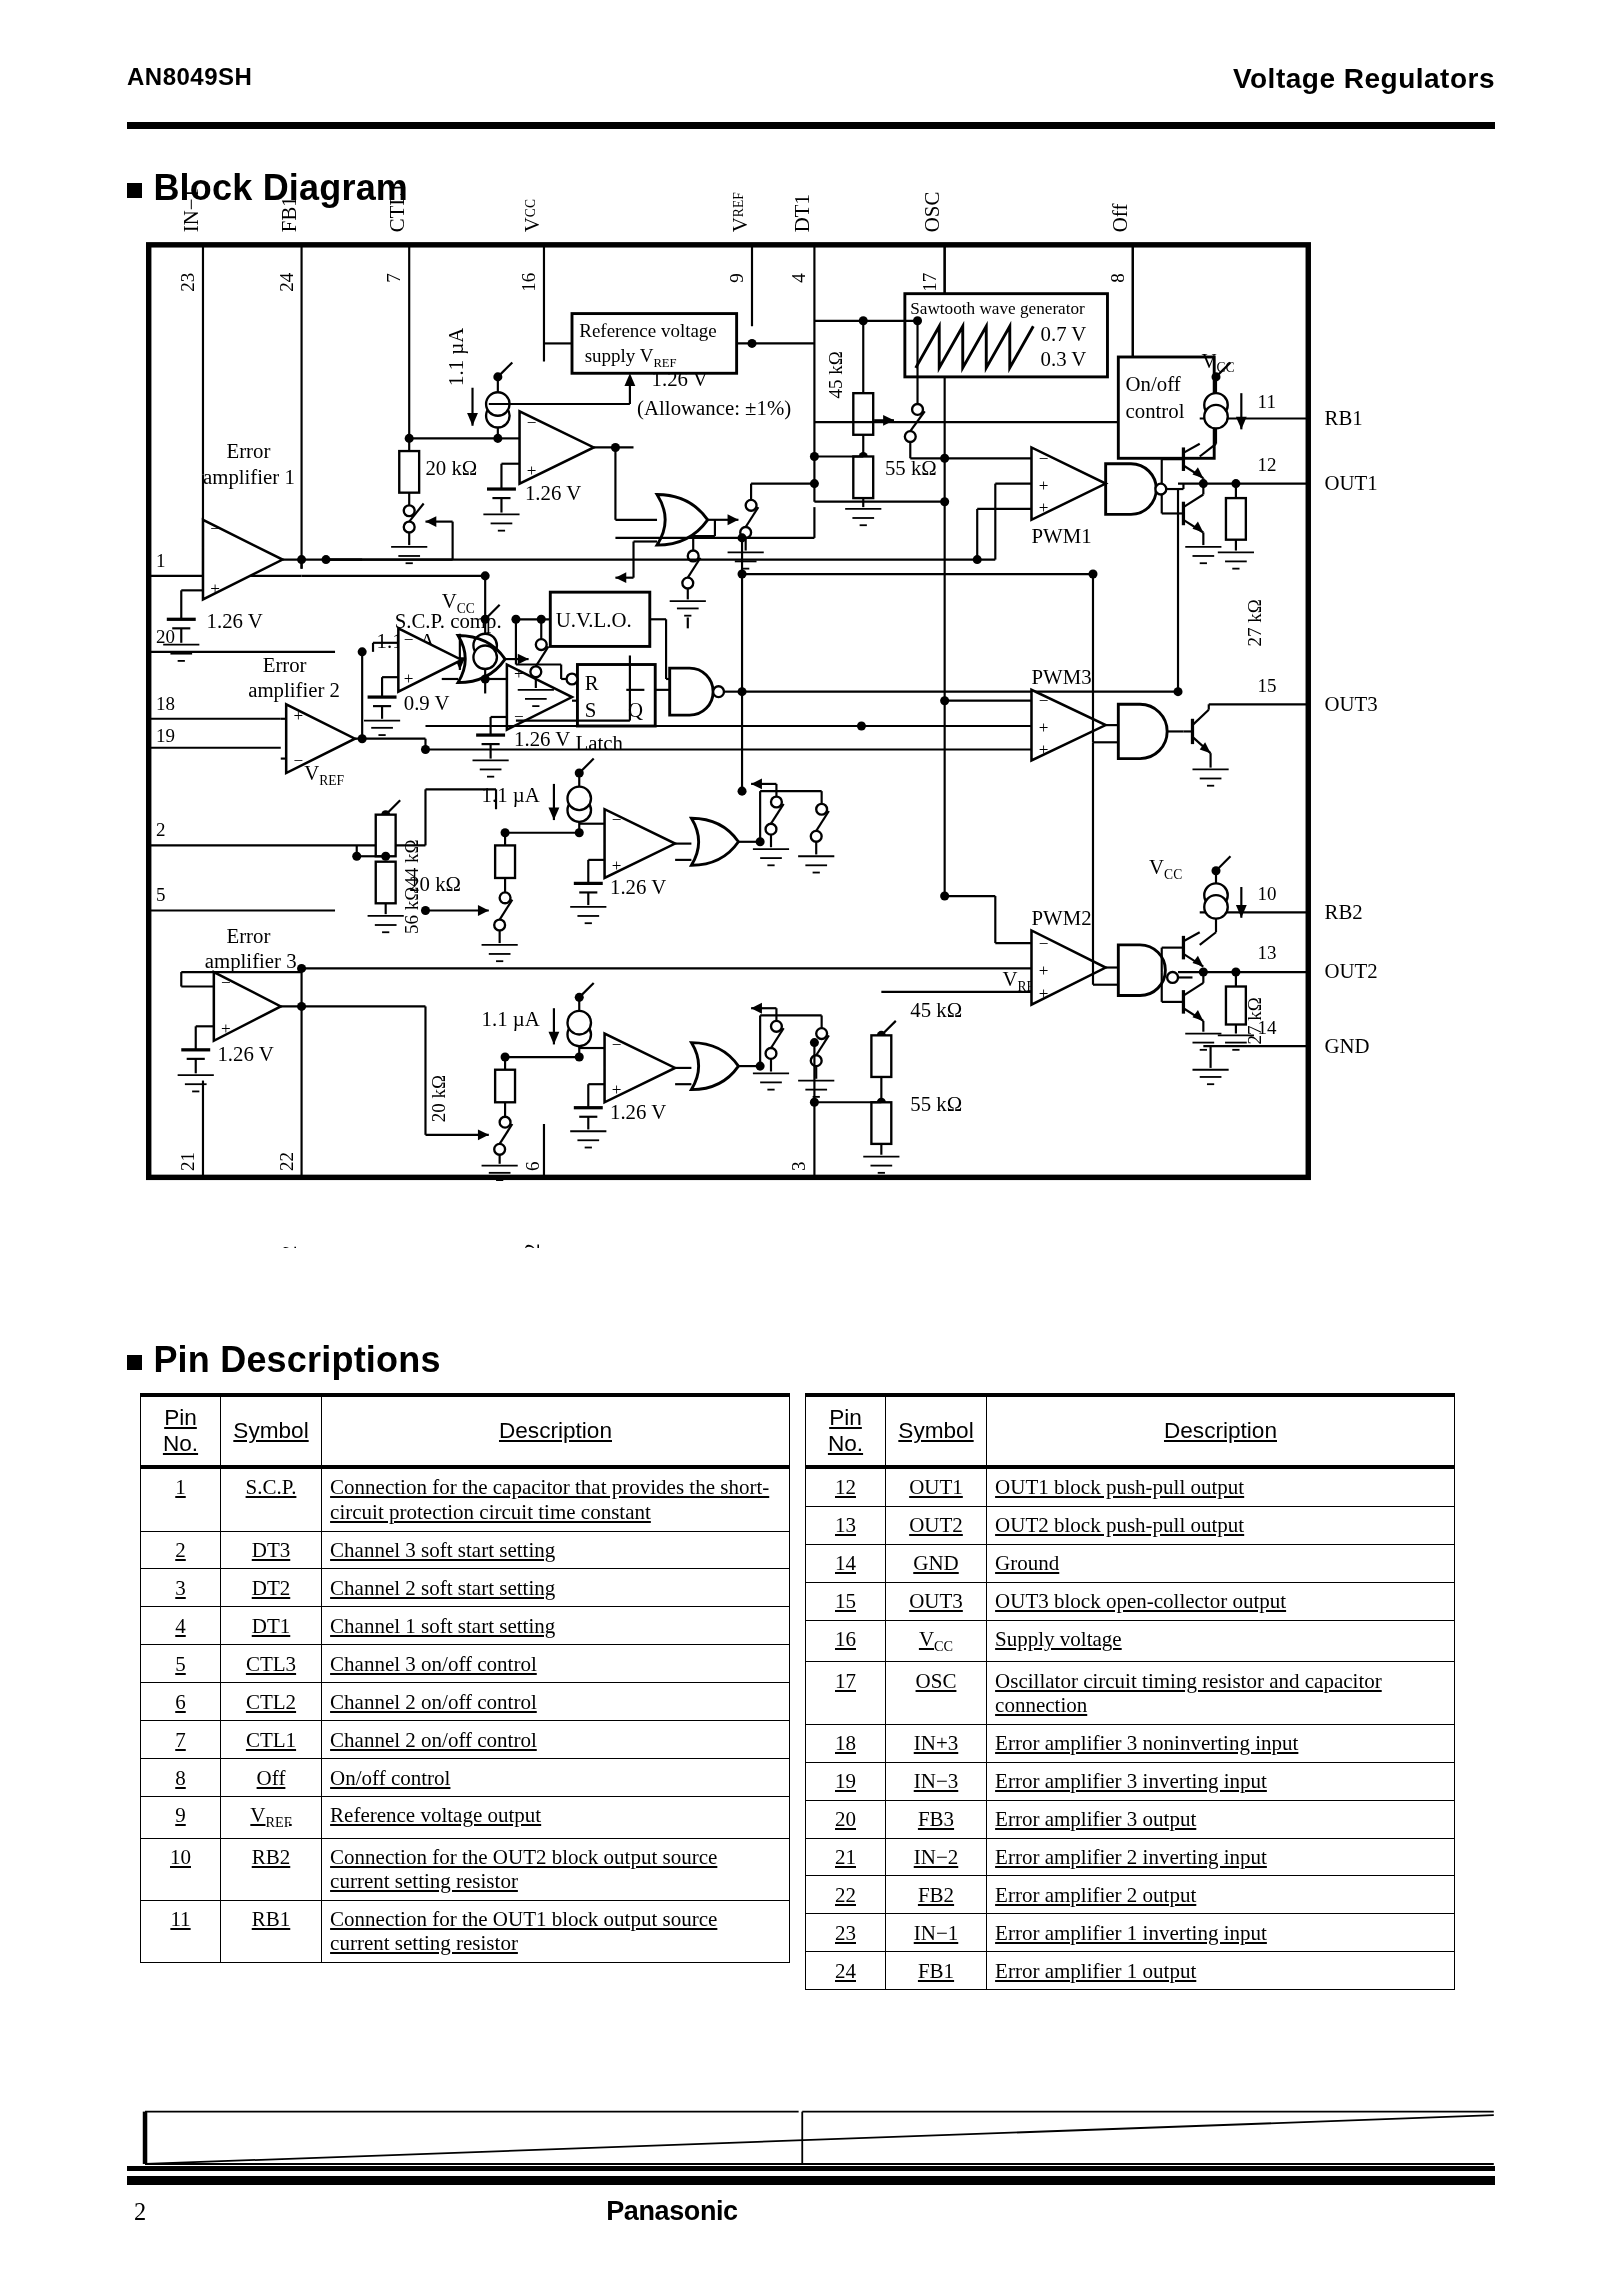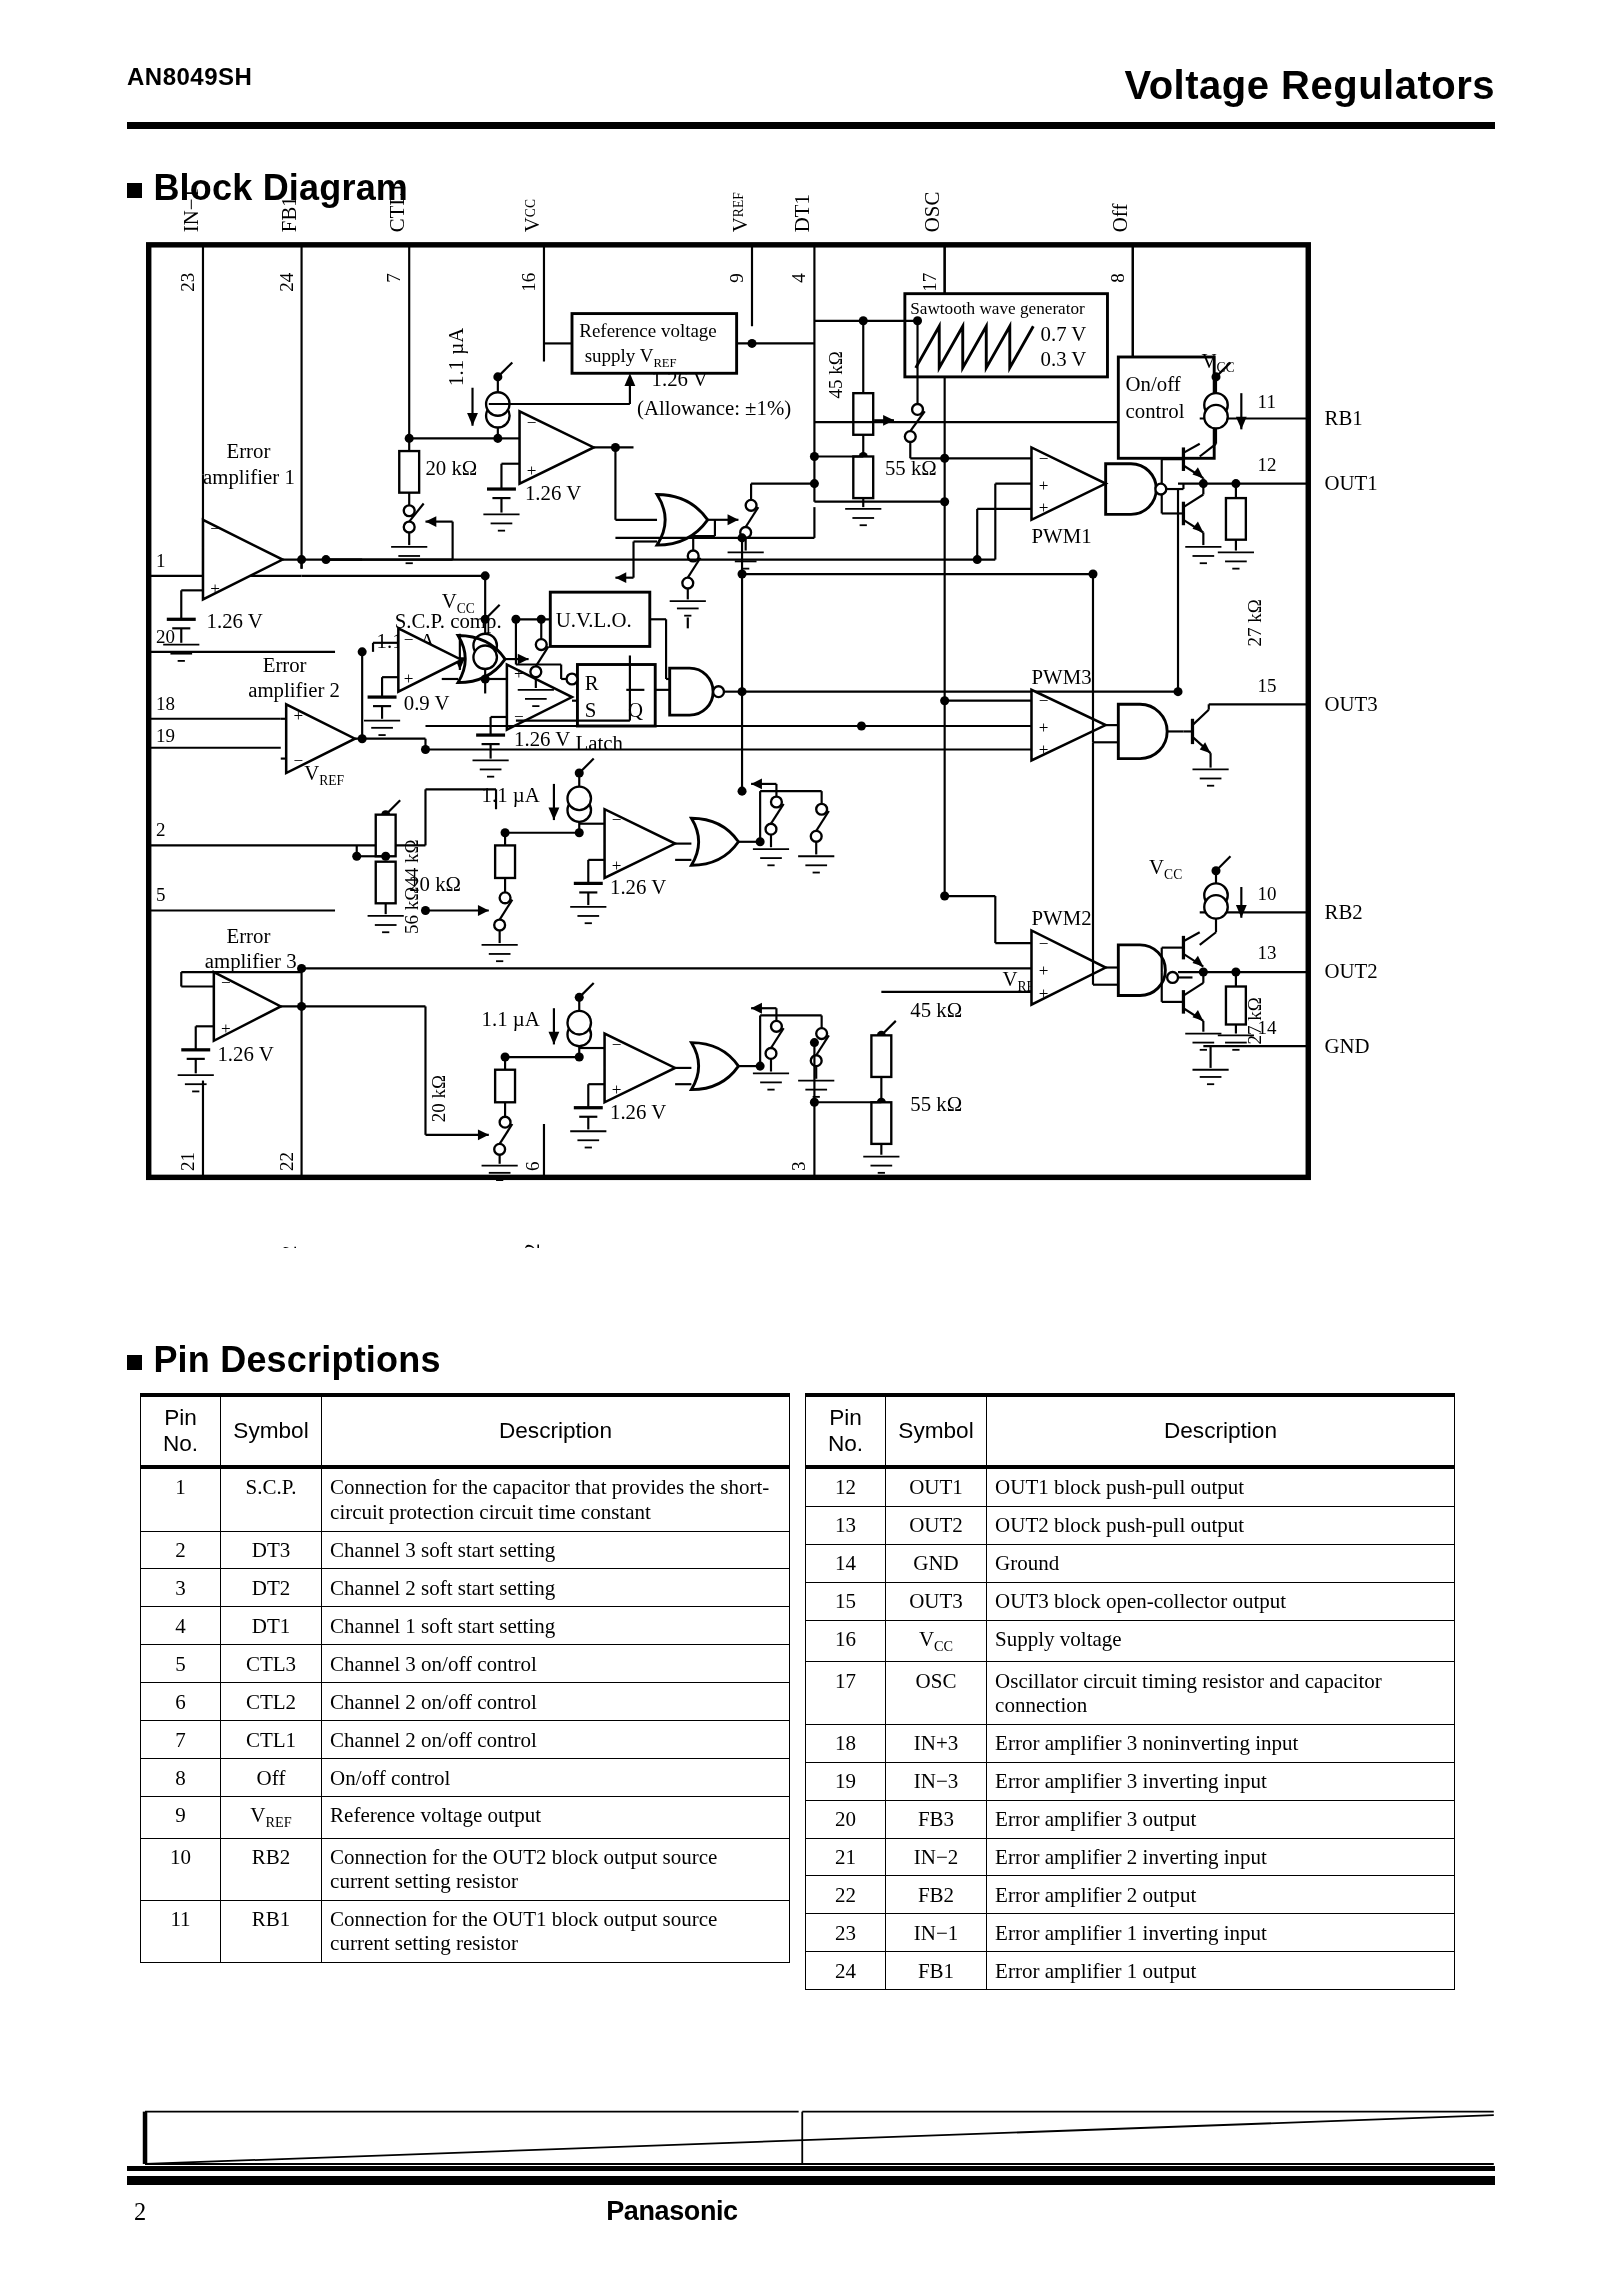--- a/index.html
+++ b/index.html
@@ -3,21 +3,21 @@
 <meta charset="utf-8">
 <style>
   html,body{margin:0;padding:0;background:#fff;}
   body{width:1621px;height:2290px;position:relative;font-family:"Liberation Sans",sans-serif;color:#000;overflow:hidden;}
 
   .serif{font-family:"Liberation Serif",serif;}
 
   
   #page-header{position:absolute;left:127px;top:63px;width:1368px;height:63px;}
   #header-left{position:absolute;left:0;top:0;font-size:24px;font-weight:bold;letter-spacing:0.5px;}
-  #header-right{position:absolute;right:0;top:0;font-size:40px;font-weight:bold;letter-spacing:0.5px;}
+  #header-right{position:absolute;right:0;top:0;font-size:28px;font-weight:bold;letter-spacing:0.5px;}
   #header-rule{position:absolute;left:127px;top:122px;width:1368px;height:7.2px;background:#000;}
 
   
   .section-head{position:absolute;font-size:36px;font-weight:bold;letter-spacing:0.2px;}
   .section-head .sq{display:inline-block;width:15.4px;height:15.4px;background:#000;margin-right:11px;vertical-align:1.8px;}
 
   
   #block-diagram{position:absolute;left:127px;top:176px;width:1411px;height:1072px;}
   #diagram-svg{position:absolute;left:0;top:0;}
 
@@ -27,21 +27,21 @@
   table.pintab th{font-family:"Liberation Sans",sans-serif;font-weight:normal;font-size:22.6px;padding:8.1px 3.6px;text-align:center;border-left:1.4px solid #000;border-right:1.4px solid #000;}
   table.pintab td{border:1.4px solid #000;padding:6.3px 8.1px;vertical-align:top;line-height:1.16;}
   table.pintab td.num,table.pintab td.sym{text-align:center;vertical-align:top;}
   .thead-row th{border-top:none;border-bottom:none;}
   .tb-top{border-top:4.5px solid #000 !important;}
   .tb-head-bot{border-bottom:4.5px solid #000 !important;}
   .colnum{width:80px;}
   .colsym{width:101px;}
   #tab-left{position:absolute;left:0;top:0;}
   #tab-right{position:absolute;left:665px;top:0;}
-  .tab-wrap{position:relative;}
+  .tab-wrap{position:relative;text-decoration:underline;}
   sub{font-size:.68em;}
 
   
   #tail{position:absolute;left:140px;top:2108px;width:1357px;height:65px;}
   #tail-diag{position:absolute;left:0;top:0;}
 
   
   #footer-rule1{position:absolute;left:127px;top:2166px;width:1368px;height:4.5px;background:#000;}
   #footer-rule2{position:absolute;left:127px;top:2176px;width:1368px;height:9px;background:#000;}
   #page-number{position:absolute;left:134px;top:2198px;font-size:24.4px;}

